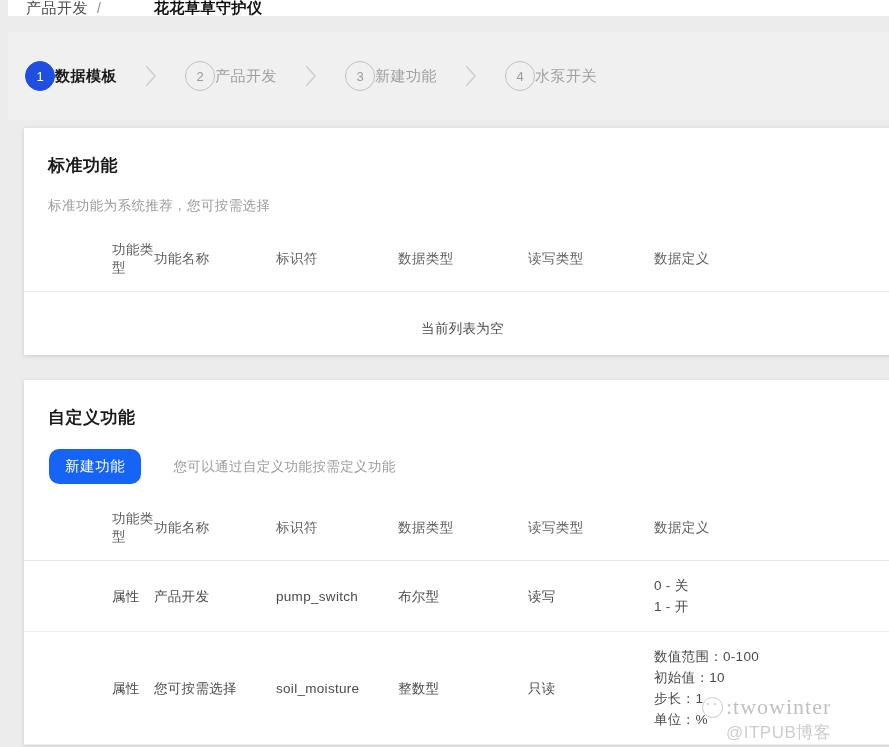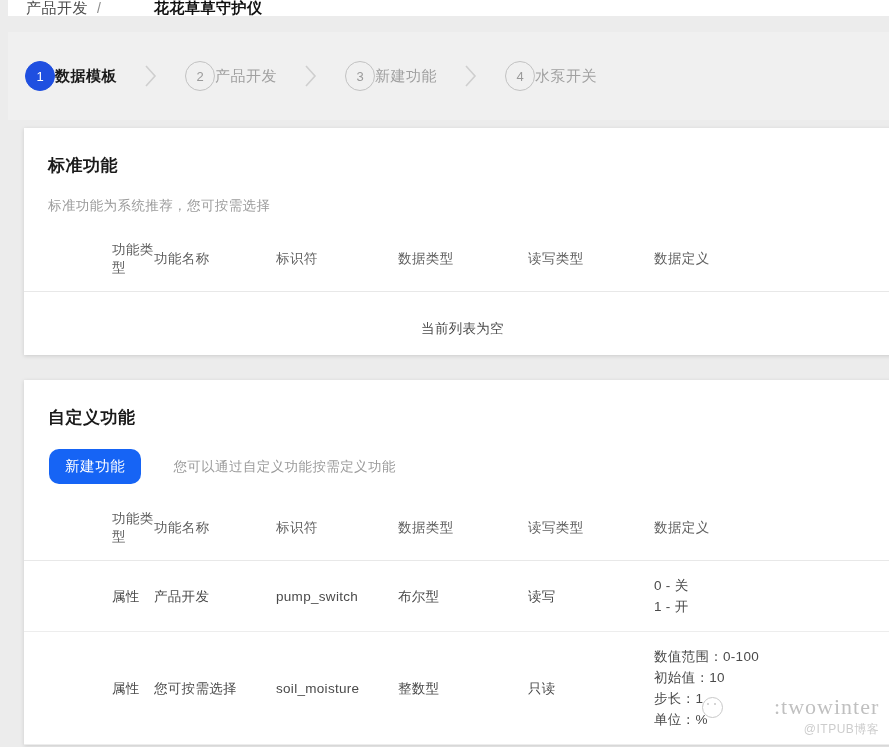--- a/index.html
+++ b/index.html
@@ -216,21 +216,20 @@
     pointer-events: none;
     opacity: .55;
   }
   .wm-main {
     display: flex;
     align-items: center;
     font-family: "Liberation Serif", "DejaVu Serif", serif;
     font-size: 22px;
     color: #8d8d8d;
     letter-spacing: 1px;
-    gap: 48px;
   }
   .wm-face {
     width: 19px;
     height: 19px;
     border: 1.5px solid #9a9a9a;
     border-radius: 50%;
     margin-right: 3px;
     position: relative;
     flex: none;
   }
@@ -238,21 +237,21 @@
     content: "";
     position: absolute;
     width: 2px; height: 2px;
     background: #9a9a9a;
     border-radius: 50%;
     top: 5px;
   }
   .wm-face::before { left: 4px; }
   .wm-face::after { left: 11px; }
   .wm-sub {
-    font-size: 12px;
+    font-size: 17px;
     color: #a3a3a3;
     text-align: right;
     margin-top: 1px;
     letter-spacing: .5px;
   }
 </style>
 </head>
 <body>
 
 <div class="breadcrumb-bar">

